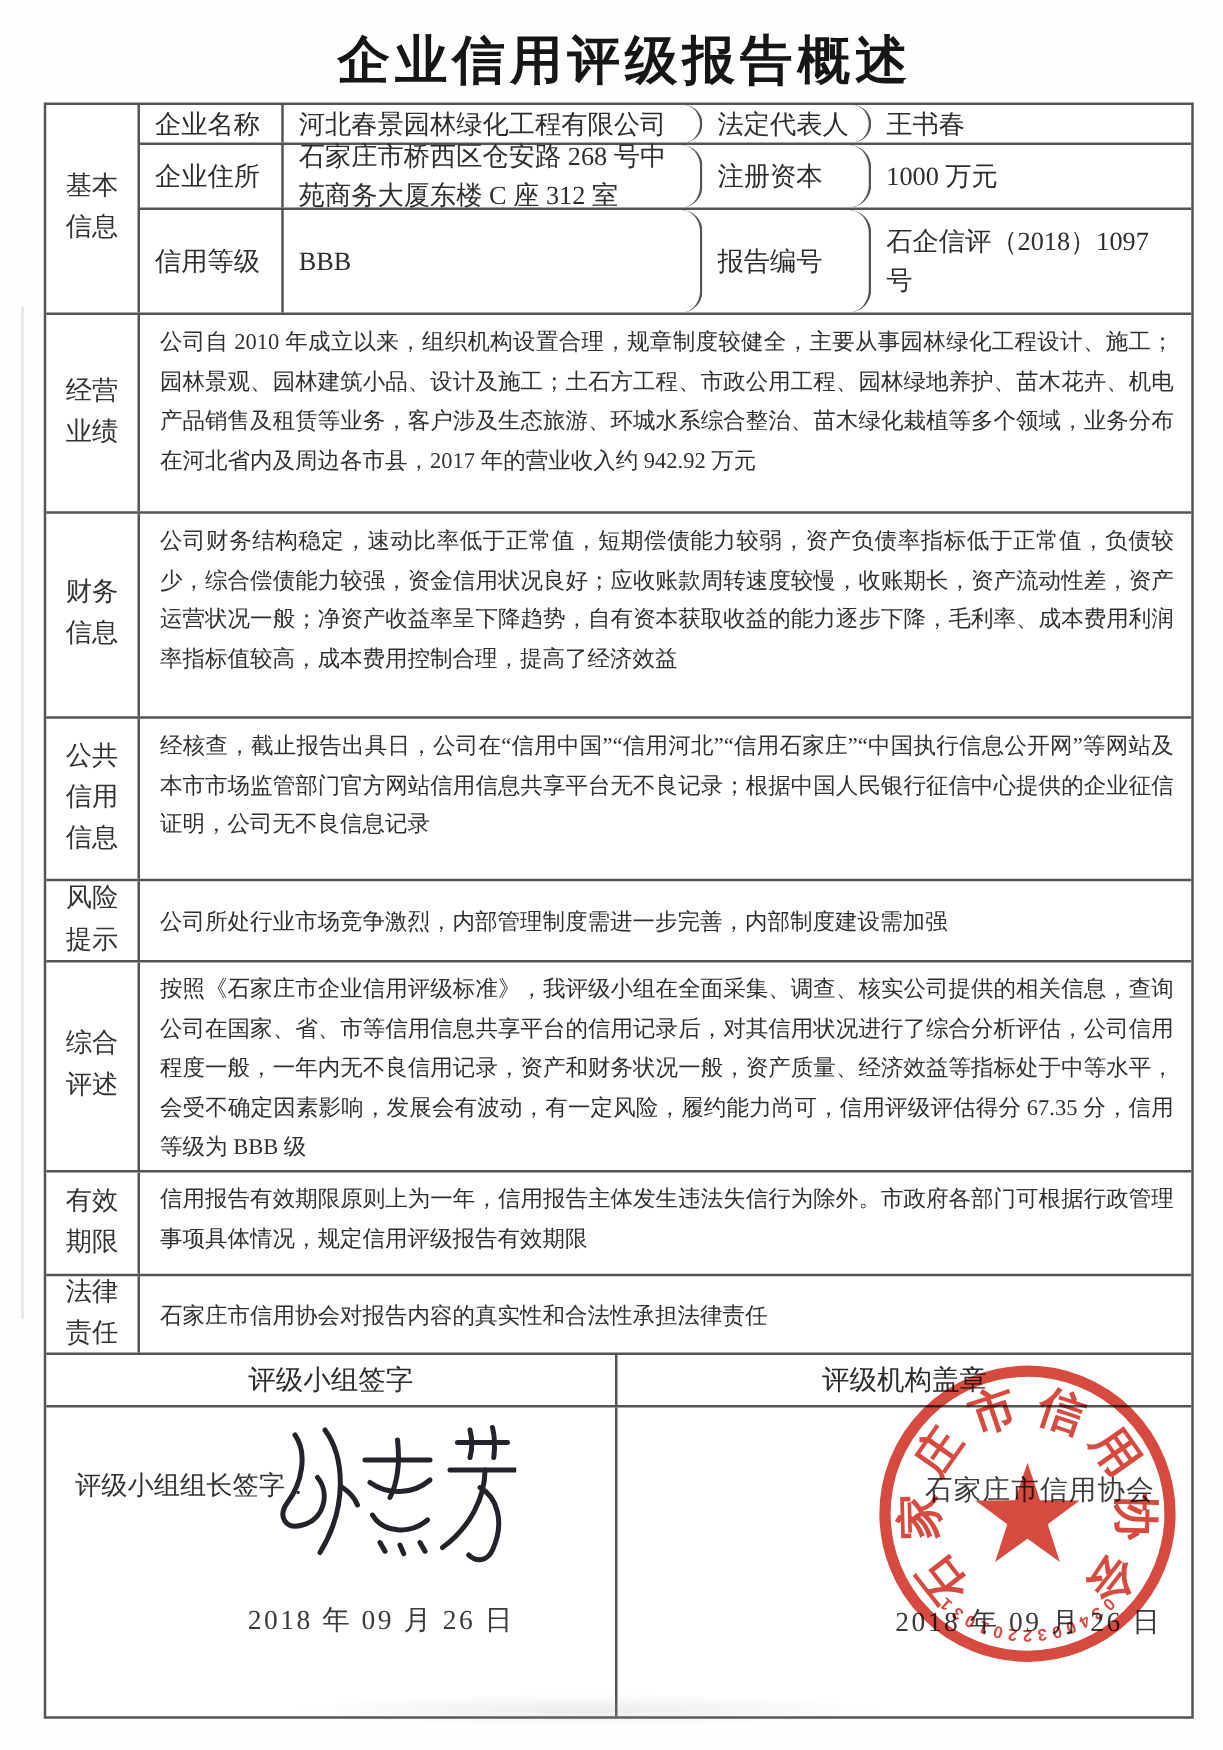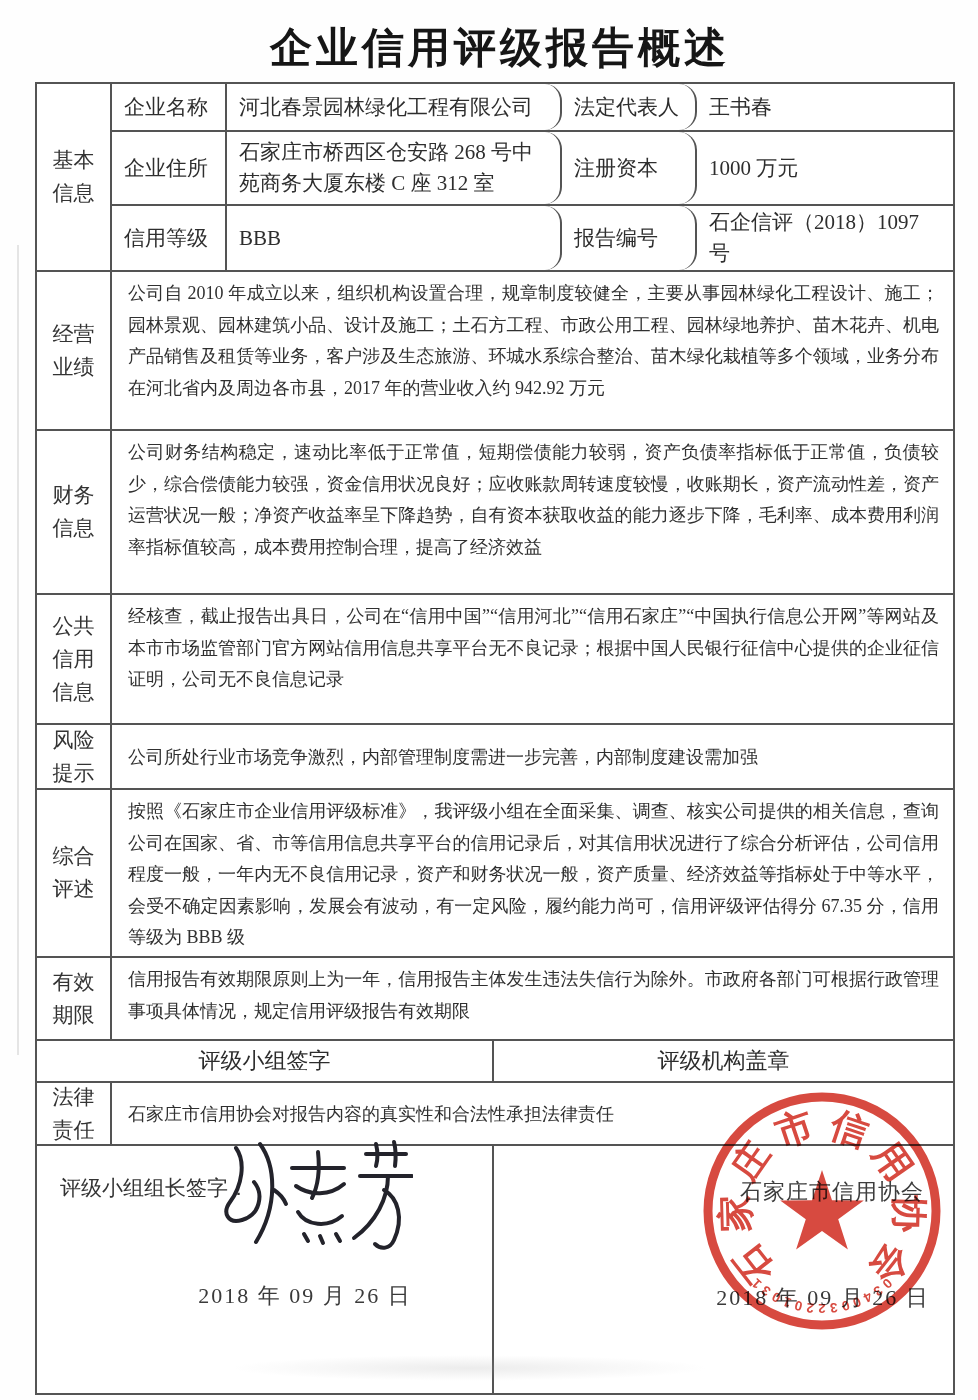--- a/index.html
+++ b/index.html
@@ -22,41 +22,41 @@
     border:2px solid #545454; display:flex; flex-direction:column;
     background:#fff;
   }
   .sec { display:flex; border-bottom:2px solid #545454; }
   .sec:last-child { border-bottom:none; }
 
   .cellA {
     width:75px; flex:0 0 75px; border-right:2px solid #545454;
     display:flex; align-items:center; justify-content:center;
     text-align:center; white-space:pre-line;
-    font-size:21px; line-height:33px; color:#333;
+    font-size:21px; line-height:33px; color:#333;font-family:Liberation Mono, monospace;
   }
   .content {
     flex:1; padding:6px 14px 4px 16px; font-size:18px; line-height:31.5px;
     text-align:justify; color:#303030;
   }
 
   
   .basic-right { flex:1; display:flex; flex-direction:column; }
   .brow { display:flex; border-bottom:2px solid #545454; }
   .brow:last-child { border-bottom:none; }
   .bl { width:115px; flex:0 0 115px; border-right:2px solid #545454;
         display:flex; align-items:center; padding-left:12px; font-size:21px; }
   .bv1 { width:335px; flex:0 0 335px; border-right:2px solid #545454;
         display:flex; align-items:center; padding:4px 8px 4px 12px; font-size:21px; line-height:31px;border-radius:17px;}
   .bl2 { width:135px; flex:0 0 135px; border-right:2px solid #545454;
         display:flex; align-items:center; padding-left:12px; font-size:21px;border-radius:18px; }
   .bv2 { flex:1; display:flex; align-items:center; padding:4px 8px 4px 12px;
         font-size:21px; line-height:31px; }
 
-  .r1{height:48px}.r2{height:74px}.r3{height:64px}
+  .r1{height:32px}.r2{height:52px}.r3{height:82px}
   .s-biz{height:159px}.s-fin{height:164px}.s-pub{height:130px}
   .s-risk{height:65px}.s-comp{height:168px}.s-val{height:83px}.s-leg{height:63px}
   .s-risk .content, .s-leg .content { display:flex; align-items:center; }
 
   .hdrrow { height:42px; }
   .hcell { display:flex; align-items:center; justify-content:center; font-size:22px; color:#2c2c2c;}
   .hcell.hl { width:457px; flex:0 0 457px; border-right:2px solid #545454; }
   .hcell.hr { flex:1; }
   .sigrow { height:247px; }
   .scell.sl { width:457px; flex:0 0 457px; border-right:2px solid #545454; }
@@ -137,29 +137,29 @@
     <div class="sec s-comp">
       <div class="cellA">综合
 评述</div>
       <div class="content">按照《石家庄市企业信用评级标准》，我评级小组在全面采集、调查、核实公司提供的相关信息，查询公司在国家、省、市等信用信息共享平台的信用记录后，对其信用状况进行了综合分析评估，公司信用程度一般，一年内无不良信用记录，资产和财务状况一般，资产质量、经济效益等指标处于中等水平，会受不确定因素影响，发展会有波动，有一定风险，履约能力尚可，信用评级评估得分 67.35 分，信用等级为 BBB 级</div>
     </div>
     <div class="sec s-val">
       <div class="cellA">有效
 期限</div>
       <div class="content">信用报告有效期限原则上为一年，信用报告主体发生违法失信行为除外。市政府各部门可根据行政管理事项具体情况，规定信用评级报告有效期限</div>
     </div>
-    <div class="sec hdrrow">
-      <div class="hcell hl">评级小组签字</div>
-      <div class="hcell hr">评级机构盖章</div>
-    </div>
-
     <div class="sec s-leg">
       <div class="cellA">法律
 责任</div>
       <div class="content">石家庄市信用协会对报告内容的真实性和合法性承担法律责任</div>
+    </div>
+
+    <div class="sec hdrrow">
+      <div class="hcell hl">评级小组签字</div>
+      <div class="hcell hr">评级机构盖章</div>
     </div>
 
     <div class="sec sigrow">
       <div class="scell sl"></div>
       <div class="scell sr"></div>
     </div>
   </div>
 
   <div class="sign-label">评级小组组长签字：</div>
 

